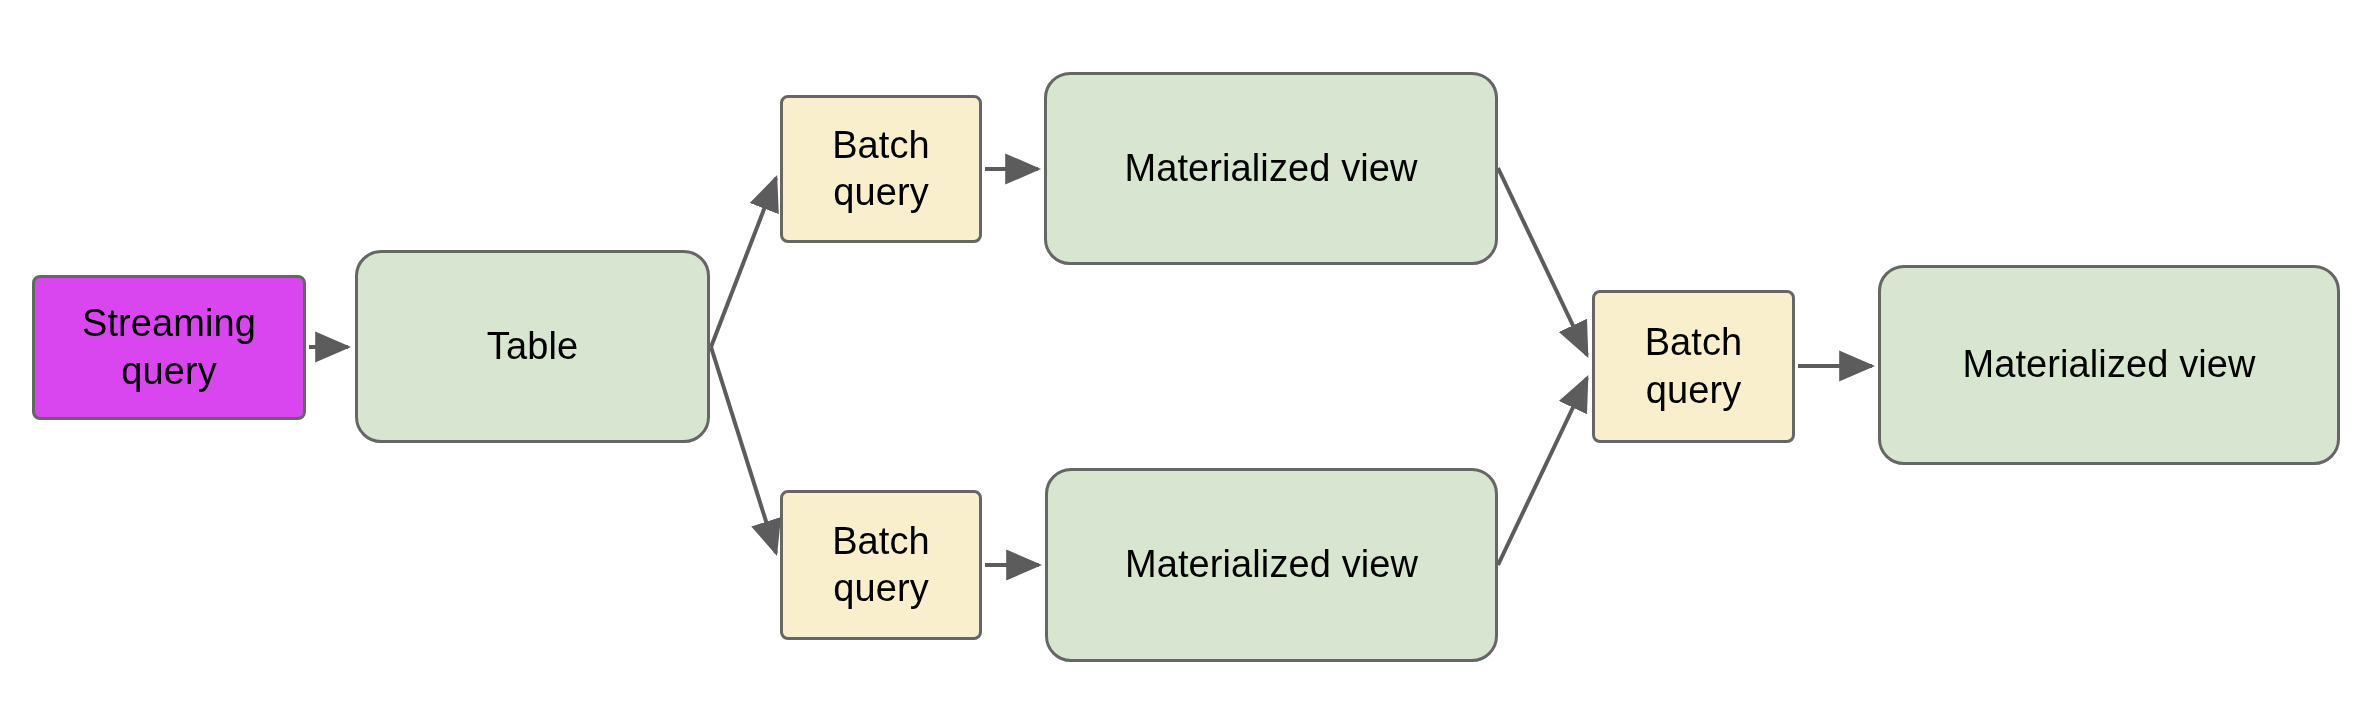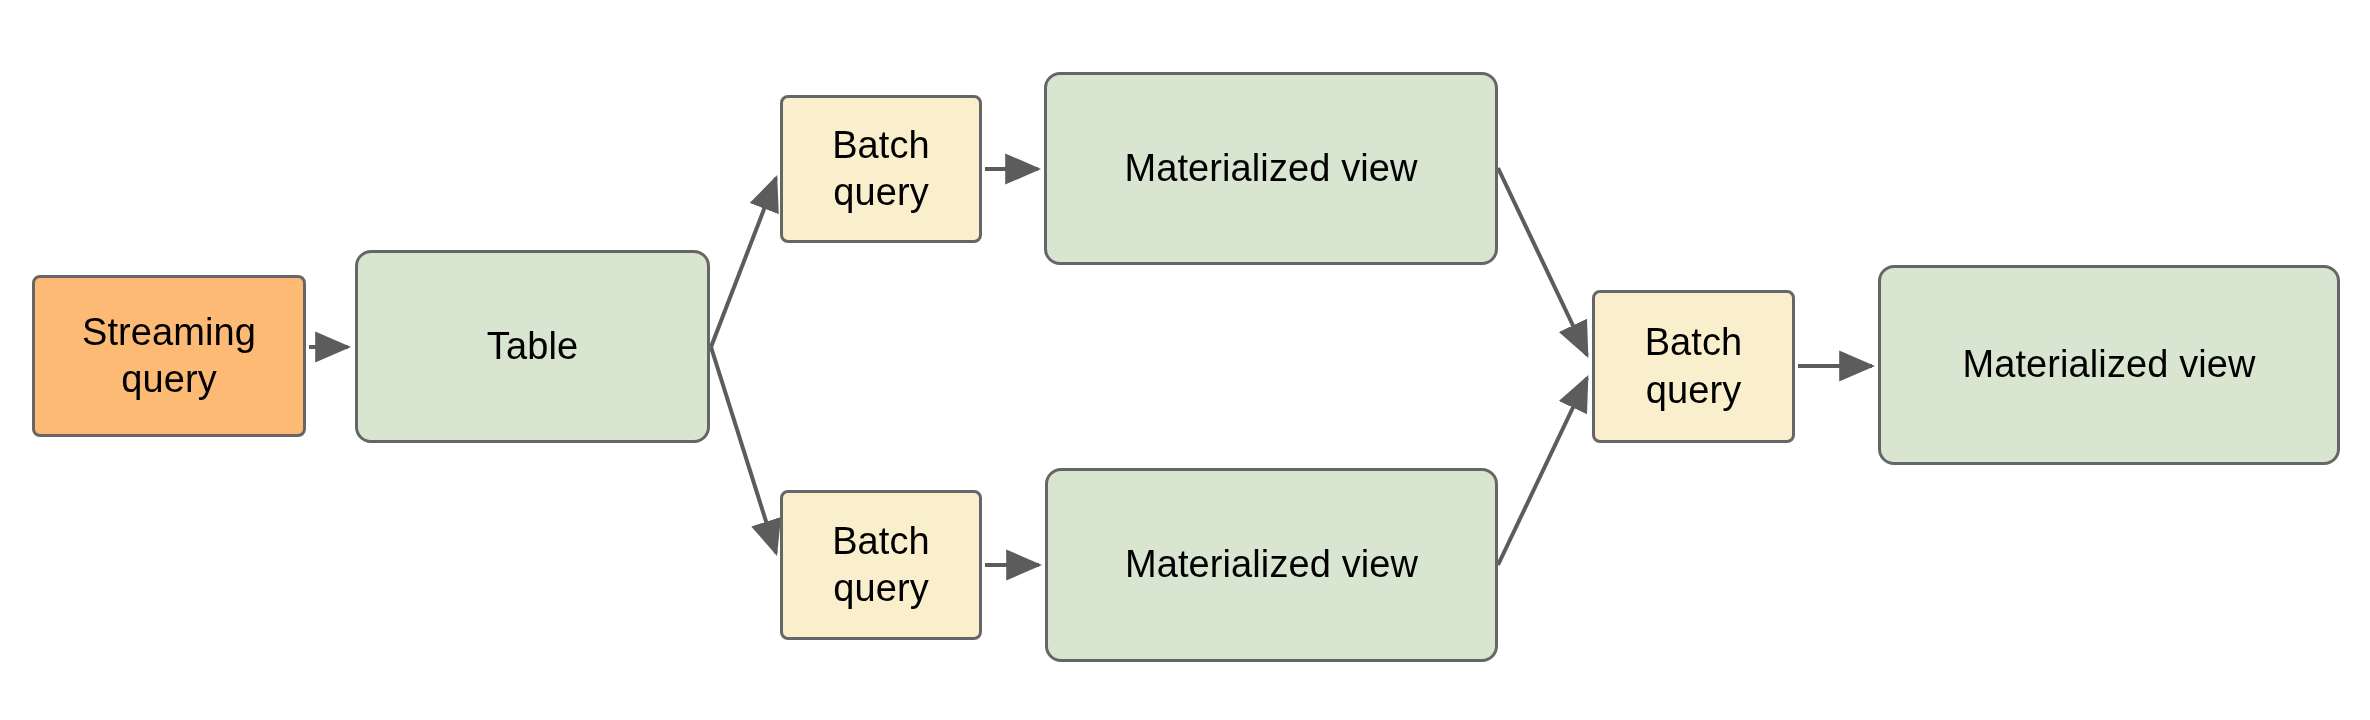--- a/index.html
+++ b/index.html
@@ -42,21 +42,21 @@
     z-index: 2;
   }
   .node-process {
     background: #faefcd;
     border: 3px solid #666666;
     border-radius: 8px;
   }
   .node-store {
     background: #d8e5d0;
     border: 3px solid #666666;
-    border-radius: 16px;
+    border-radius: 26px;
   }
 </style>
 </head>
 <body style="background: rgb(255, 255, 255);">
 
 <div id="diagram-canvas">
 
   <svg id="edge-layer" viewBox="0 0 2370 720" width="2370" height="720" xmlns="http://www.w3.org/2000/svg">
     <defs>
       <marker id="arrow-head" markerWidth="9" markerHeight="9" refX="8.2" refY="4.5" orient="auto" markerUnits="strokeWidth">
@@ -74,21 +74,21 @@
 
     <line x1="985" y1="565" x2="1039" y2="565" stroke="#5c5c5c" stroke-width="4" marker-end="url(#arrow-head)"></line>
 
     <line x1="1498" y1="168" x2="1587" y2="355" stroke="#5c5c5c" stroke-width="4" marker-end="url(#arrow-head)"></line>
 
     <line x1="1498" y1="565" x2="1587" y2="378" stroke="#5c5c5c" stroke-width="4" marker-end="url(#arrow-head)"></line>
 
     <line x1="1798" y1="366" x2="1872" y2="366" stroke="#5c5c5c" stroke-width="4" marker-end="url(#arrow-head)"></line>
   </svg>
 
-  <div class="node node-process" id="node-streaming-query" style="left: 32px; top: 275px; width: 274px; height: 162px; background: #fdba74; border-color: rgb(102, 102, 102); color: rgb(0, 0, 0);">
+  <div class="node node-process" id="node-streaming-query" style="left: 32px; top: 275px; width: 274px; height: 145px; background: #d946ef; border-color: rgb(102, 102, 102); color: rgb(0, 0, 0);">
     <span>Streaming
 query</span>
   </div>
 
   <div class="node node-store" id="node-table" style="left: 355px; top: 250px; width: 355px; height: 193px; background: rgb(216, 229, 208); border-color: rgb(102, 102, 102); color: rgb(0, 0, 0);">
     <span>Table</span>
   </div>
 
   <div class="node node-process" id="node-batch-query-top" style="left: 780px; top: 95px; width: 202px; height: 148px; background: rgb(250, 239, 205); border-color: rgb(102, 102, 102); color: rgb(0, 0, 0);">
     <span>Batch

